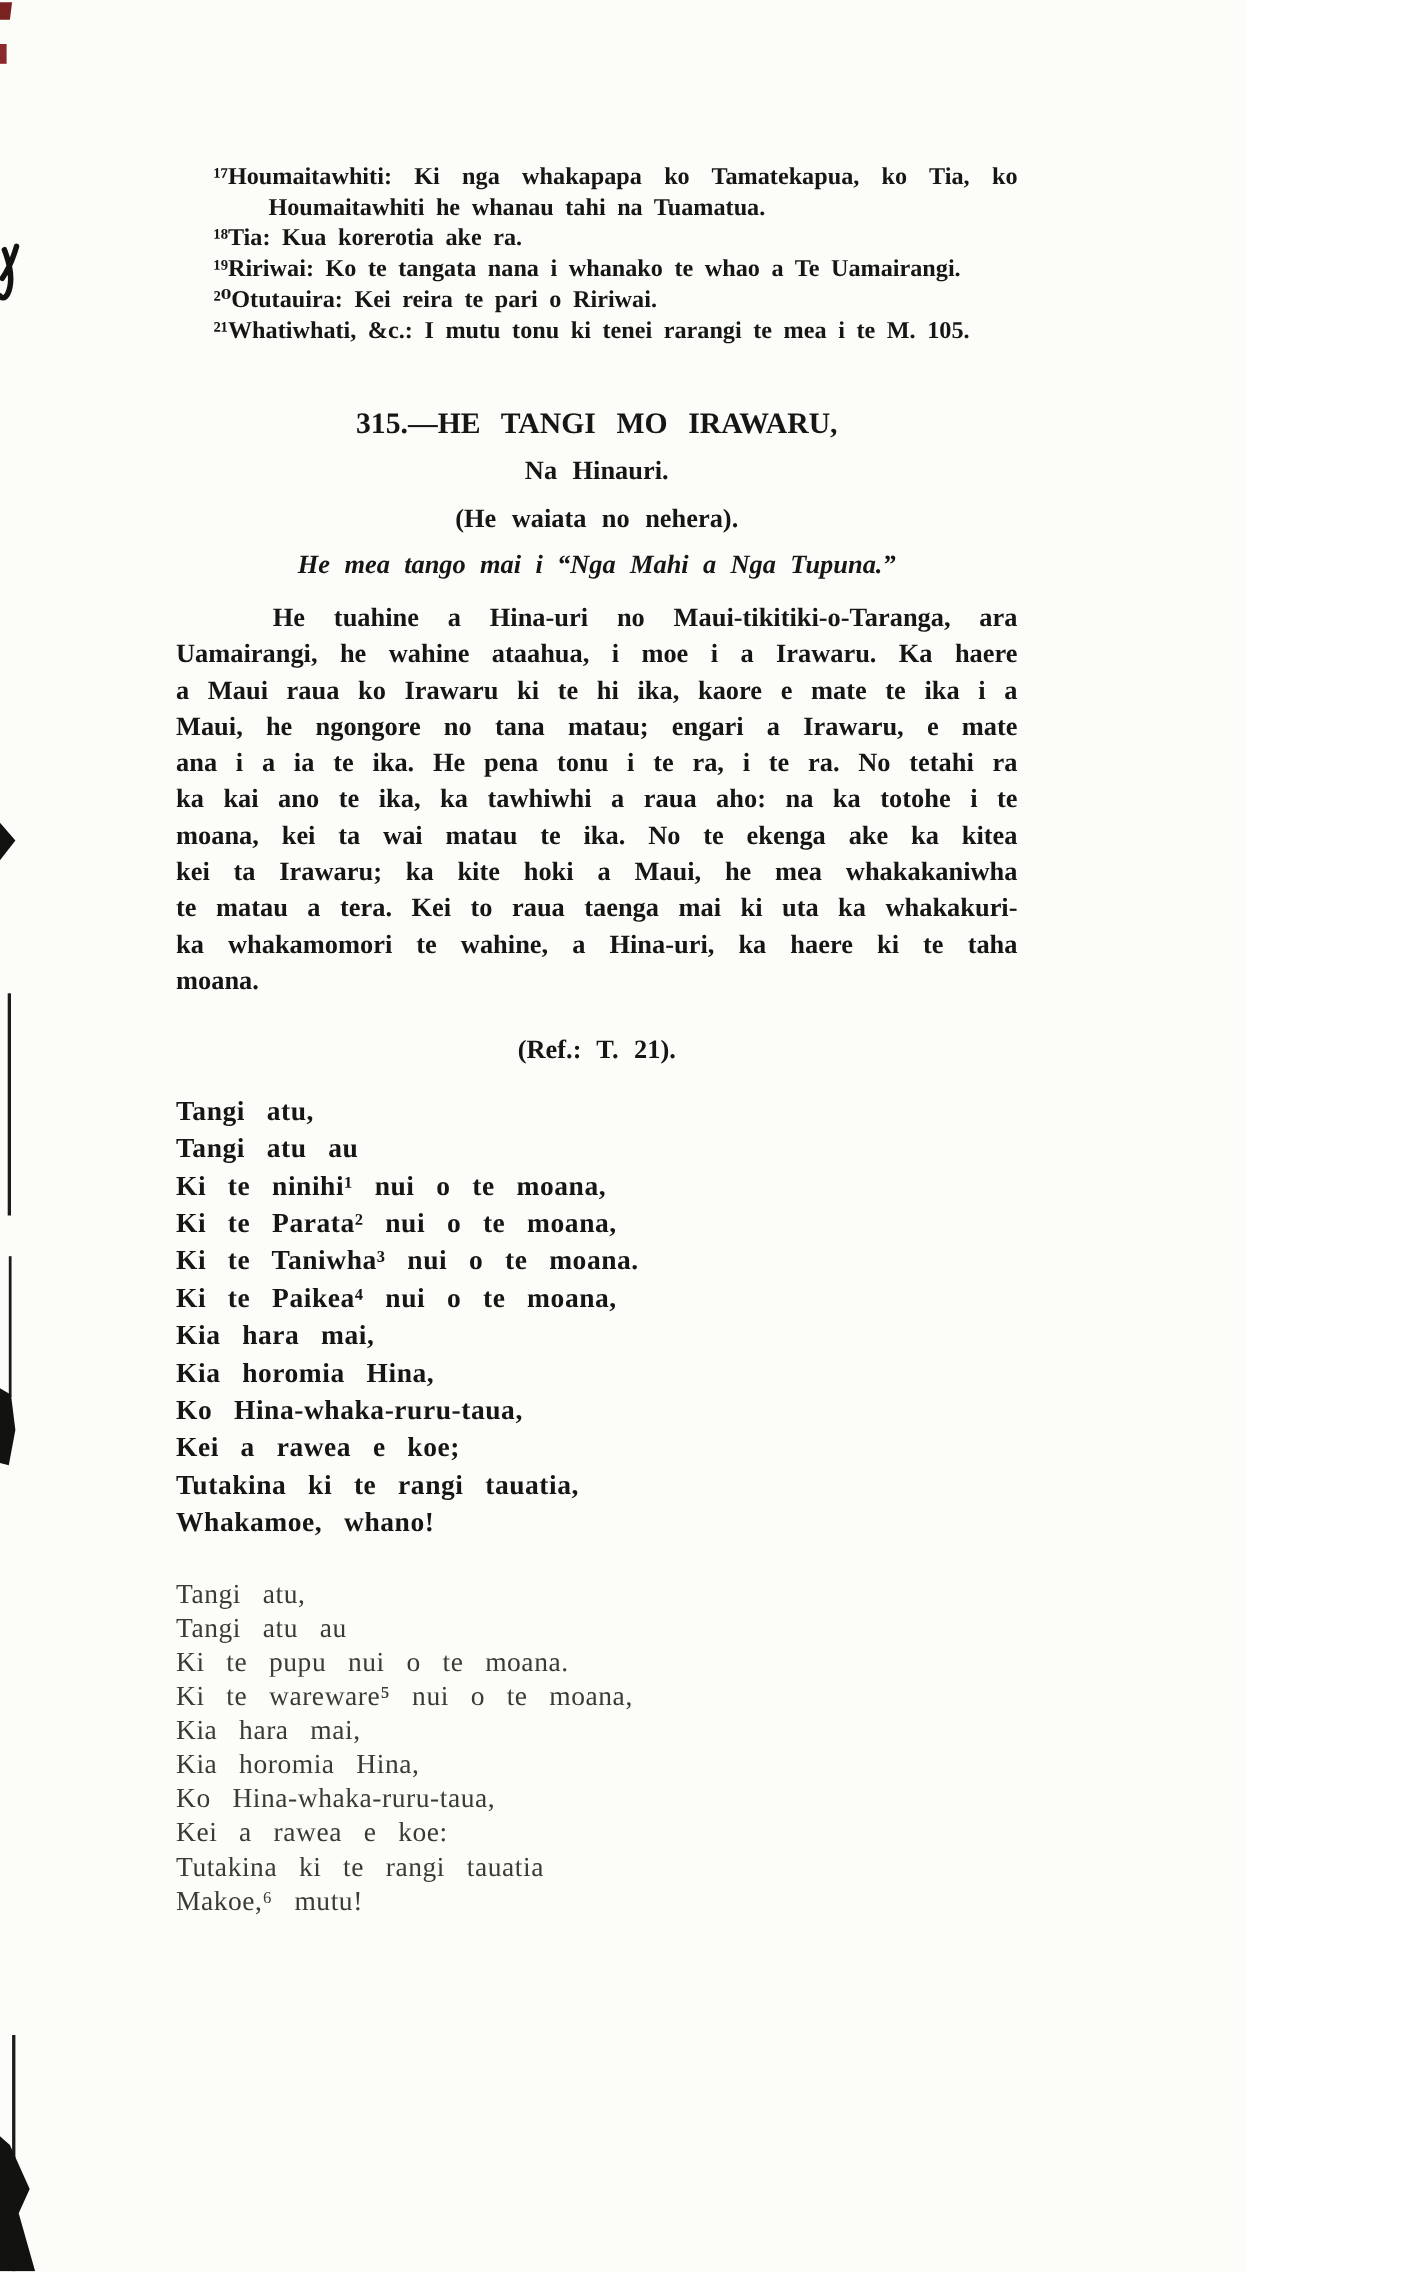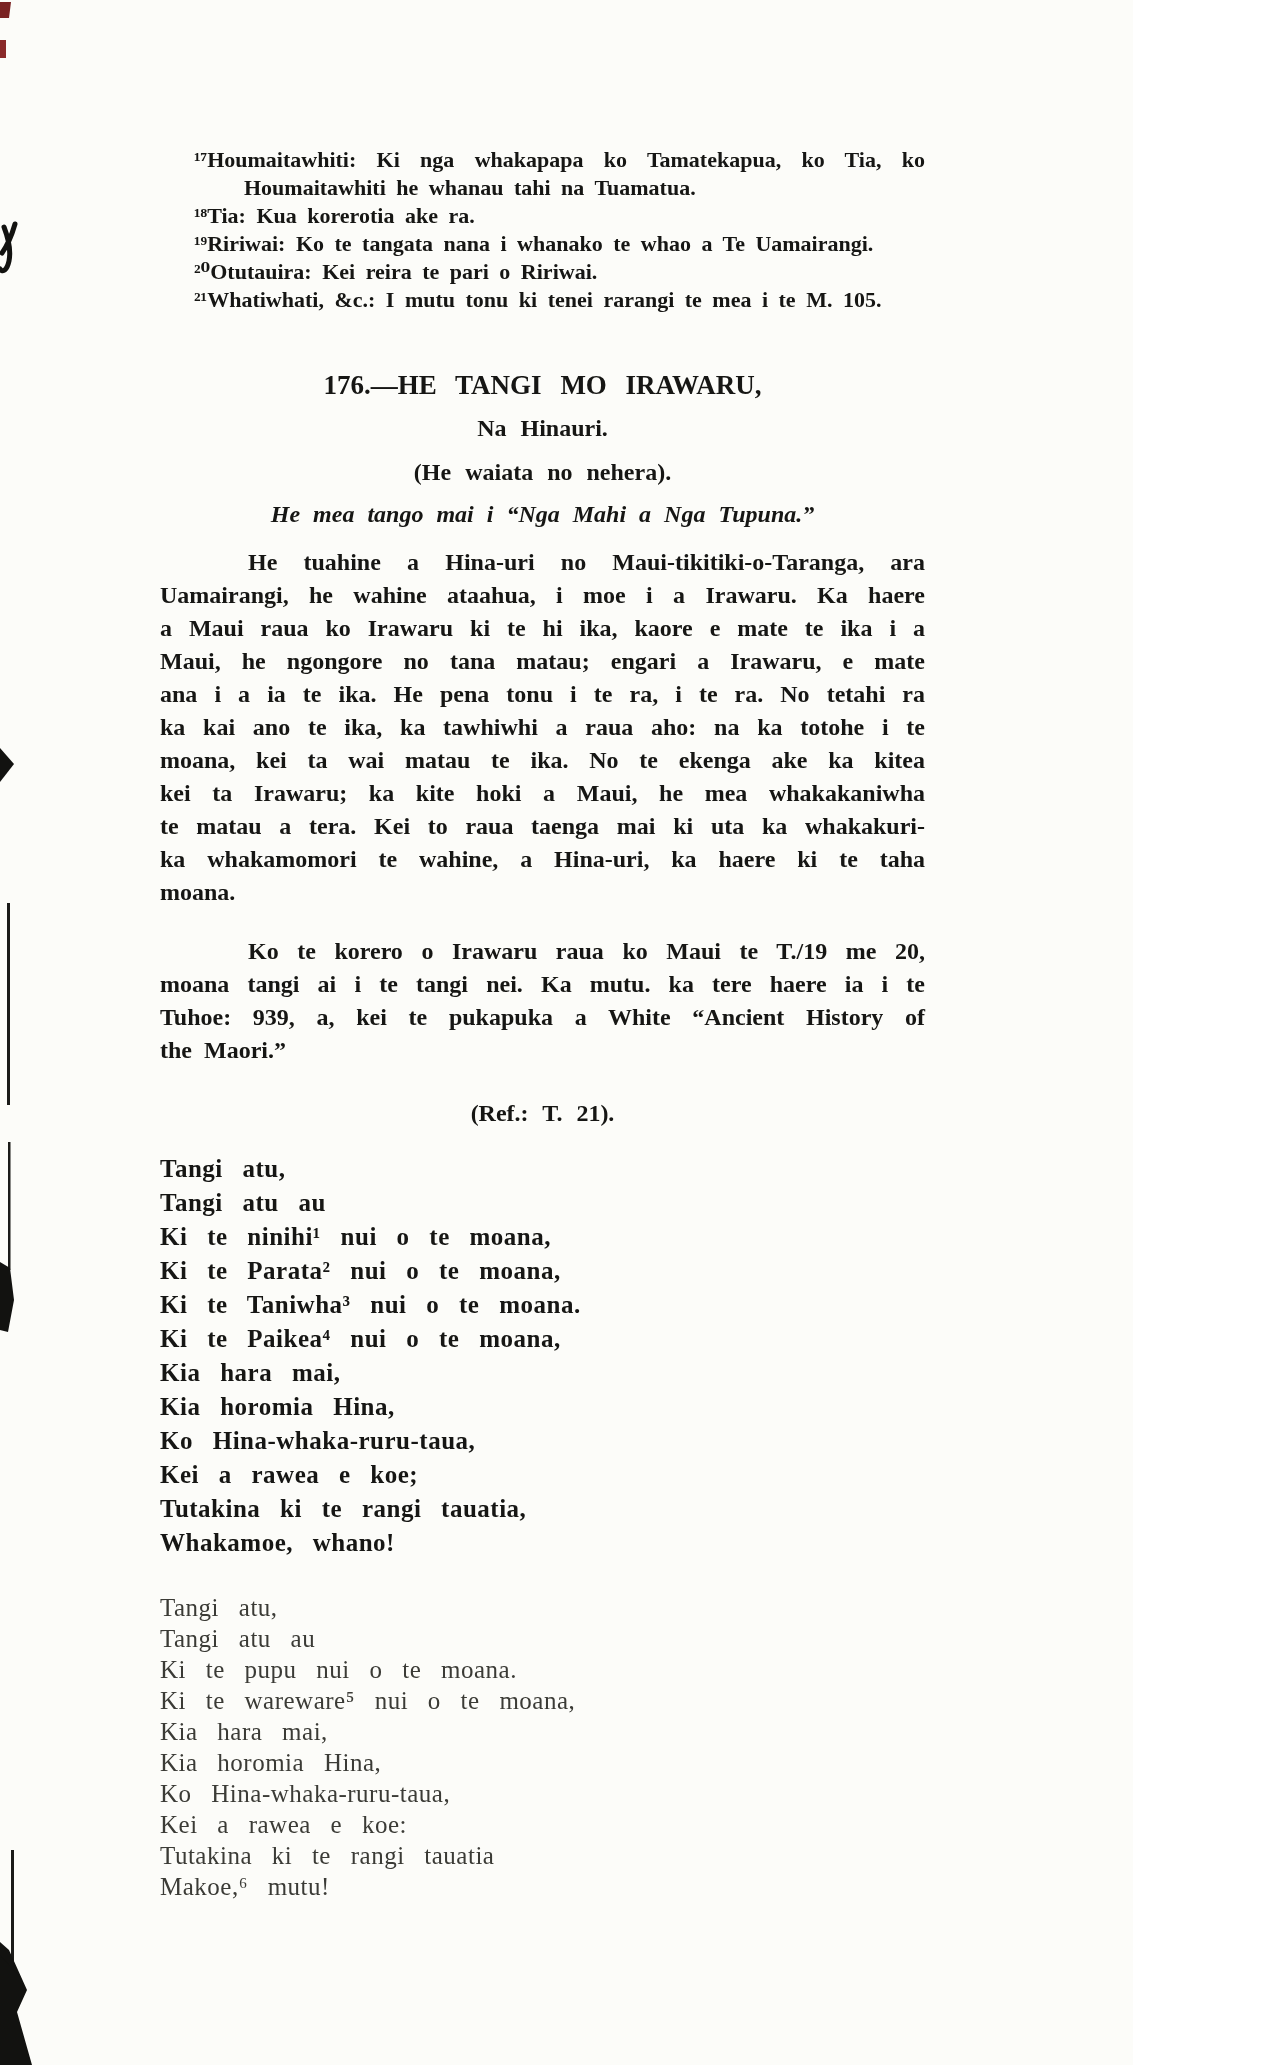--- a/index.html
+++ b/index.html
@@ -115,45 +115,39 @@
 
     <div class="footnotes">
       <div class="fn jl">¹⁷Houmaitawhiti: Ki nga whakapapa ko Tamatekapua, ko Tia, ko</div>
       <div class="fn cont">Houmaitawhiti he whanau tahi na Tuamatua.</div>
       <div class="fn">¹⁸Tia: Kua korerotia ake ra.</div>
       <div class="fn">¹⁹Ririwai: Ko te tangata nana i whanako te whao a Te Uamairangi.</div>
       <div class="fn">²⁰Otutauira: Kei reira te pari o Ririwai.</div>
       <div class="fn">²¹Whatiwhati, &amp;c.: I mutu tonu ki tenei rarangi te mea i te M. 105.</div>
     </div>
 
-    <h1 class="title">176.—HE TANGI MO IRAWARU,</h1>
+    <h1 class="title">315.—HE TANGI MO IRAWARU,</h1>
     <div class="byline">Na Hinauri.</div>
     <div class="wnote">(He waiata no nehera).</div>
     <div class="source">He mea tango mai i “Nga Mahi a Nga Tupuna.”</div>
 
     <div class="para p1">
       <div class="jl ind">He tuahine a Hina-uri no Maui-tikitiki-o-Taranga, ara</div>
       <div class="jl">Uamairangi, he wahine ataahua, i moe i a Irawaru. Ka haere</div>
       <div class="jl">a Maui raua ko Irawaru ki te hi ika, kaore e mate te ika i a</div>
       <div class="jl">Maui, he ngongore no tana matau; engari a Irawaru, e mate</div>
       <div class="jl">ana i a ia te ika. He pena tonu i te ra, i te ra. No tetahi ra</div>
       <div class="jl">ka kai ano te ika, ka tawhiwhi a raua aho: na ka totohe i te</div>
       <div class="jl">moana, kei ta wai matau te ika. No te ekenga ake ka kitea</div>
       <div class="jl">kei ta Irawaru; ka kite hoki a Maui, he mea whakakaniwha</div>
       <div class="jl">te matau a tera. Kei to raua taenga mai ki uta ka whakakuri-</div>
       <div class="jl">ka whakamomori te wahine, a Hina-uri, ka haere ki te taha</div>
       <div>moana.</div>
     </div>
 
-    <div class="para p2">
-      <div class="jl ind">Ko te korero o Irawaru raua ko Maui te T./19 me 20,</div>
-      <div class="jl">moana tangi ai i te tangi nei. Ka mutu. ka tere haere ia i te</div>
-      <div class="jl">Tuhoe: 939, a, kei te pukapuka a White “Ancient History of</div>
-      <div>the Maori.”</div>
-    </div>
 
     <div class="ref">(Ref.: T. 21).</div>
 
     <div class="verse v1">
       <div>Tangi atu,</div>
       <div>Tangi atu au</div>
       <div>Ki te ninihi¹ nui o te moana,</div>
       <div>Ki te Parata² nui o te moana,</div>
       <div>Ki te Taniwha³ nui o te moana.</div>
       <div>Ki te Paikea⁴ nui o te moana,</div>

